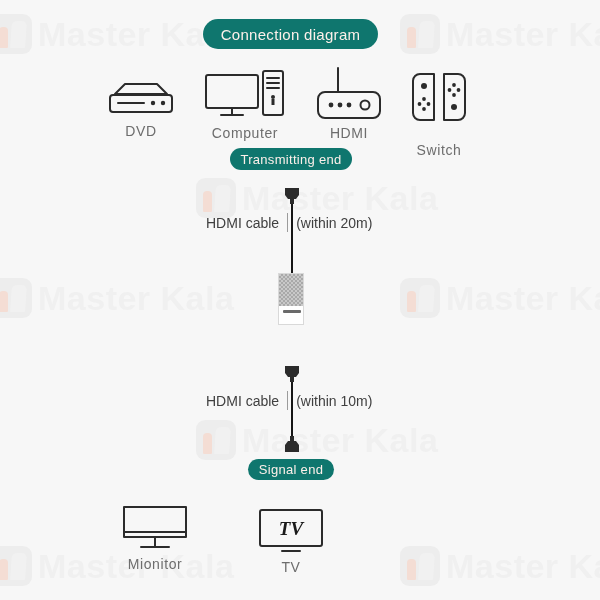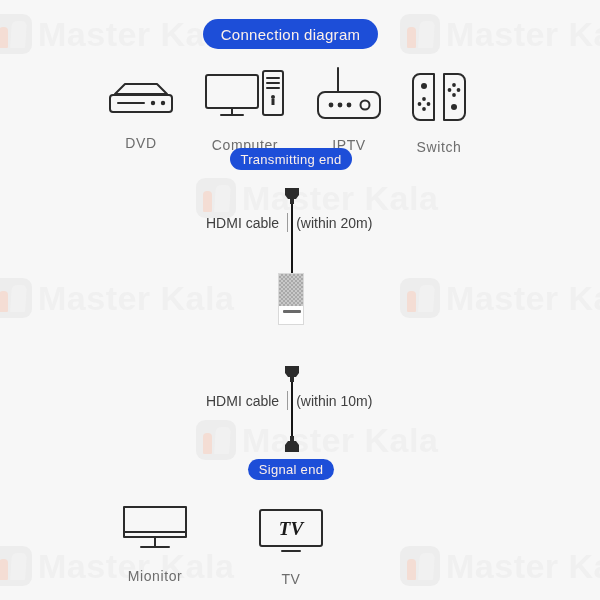--- a/index.html
+++ b/index.html
@@ -66,21 +66,21 @@
   .wm-text {
     font-size: 34px;
     font-weight: 700;
     letter-spacing: 0.5px;
     color: #f0f0f0;
   }
 
   
   .pill {
     position: absolute;
-    background: #1d4ed8;
+    background: #0f766e;
     color: #fdf0ea;
     border-radius: 999px;
     font-size: 14px;
     letter-spacing: .3px;
     display: flex;
     align-items: center;
     justify-content: center;
     z-index: 4;
   }
 
@@ -91,39 +91,39 @@
     flex-direction: column;
     align-items: center;
   }
   .dev-icon {
     position: relative;
     display: flex;
     align-items: flex-end;
     justify-content: center;
   }
   .dev-label {
-    margin-top: 17px;
+    margin-top: 5px;
     font-size: 14px;
     color: #6d6d6d;
     letter-spacing: .6px;
     text-align: center;
   }
 
   
   #title-pill {
     left: 203px; top: 19px;
     width: 175px; height: 30px;
     font-size: 15px;
   }
 
   
   #dev-dvd      { left: 105px; top: 78px;  width: 72px; }
   #dev-computer { left: 203px; top: 70px;  width: 84px; }
   #dev-iptv     { left: 313px; top: 66px;  width: 72px; }
-  #dev-switch   { left: 406px; top: 72px;  width: 66px; }
+  #dev-switch   { left: 406px; top: 72px;  width: 66px; gap: 15px; }
 
   
   #dev-monitor   { left: 112px; top: 505px; width: 86px; }
   #dev-tv        { left: 250px; top: 508px; width: 82px; }
   #dev-projector { left: 372px; top: 508px; width: 96px; }
 
   
   #pill-transmitting { left: 230px; top: 148px; width: 122px; height: 22px; font-size: 13px; }
   #pill-extender     { left: 236px; top: 339px; width: 110px; height: 21px; font-size: 13px; }
   #pill-output       { left: 248px; top: 459px; width: 86px;  height: 21px; font-size: 13px; }
@@ -273,21 +273,21 @@
     <div class="dev-icon">
       <svg width="66" height="54" viewBox="0 0 66 54">
         <line class="stroke" x1="22" y1="2" x2="22" y2="26"></line>
         <rect class="stroke" x="2" y="26" width="62" height="26" rx="7"></rect>
         <circle class="fill-dark" cx="15" cy="39" r="2.4"></circle>
         <circle class="fill-dark" cx="24" cy="39" r="2.4"></circle>
         <circle class="fill-dark" cx="33" cy="39" r="2.4"></circle>
         <circle class="stroke" cx="49" cy="39" r="4.5"></circle>
       </svg>
     </div>
-    <div class="dev-label">IPTV</div>
+    <div class="dev-label">HDMI</div>
   </div>
 
   <div class="dev" id="dev-switch">
     <div class="dev-icon">
       <svg width="56" height="50" viewBox="0 0 56 50">
         <path class="stroke" d="M9 2 h14 v46 h-14 a7 7 0 0 1 -7 -7 v-32 a7 7 0 0 1 7 -7 Z"></path>
         <path class="stroke" d="M47 2 h-14 v46 h14 a7 7 0 0 0 7 -7 v-32 a7 7 0 0 0 -7 -7 Z"></path>
         <circle class="fill-dark" cx="13" cy="14" r="3"></circle>
         <circle class="fill-dark" cx="13" cy="27" r="1.9"></circle>
         <circle class="fill-dark" cx="8.5" cy="32" r="1.9"></circle>

